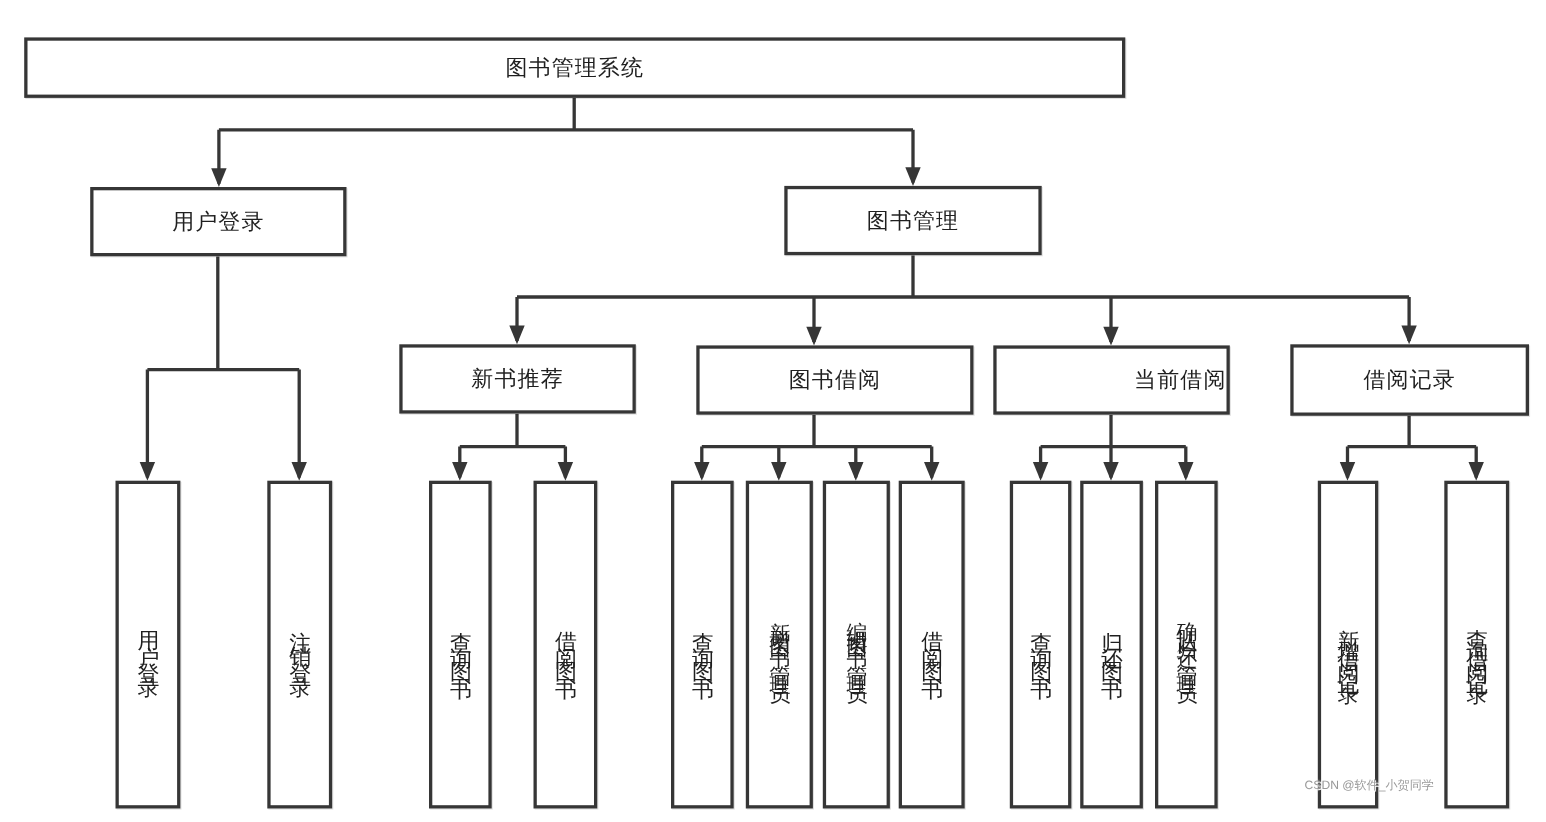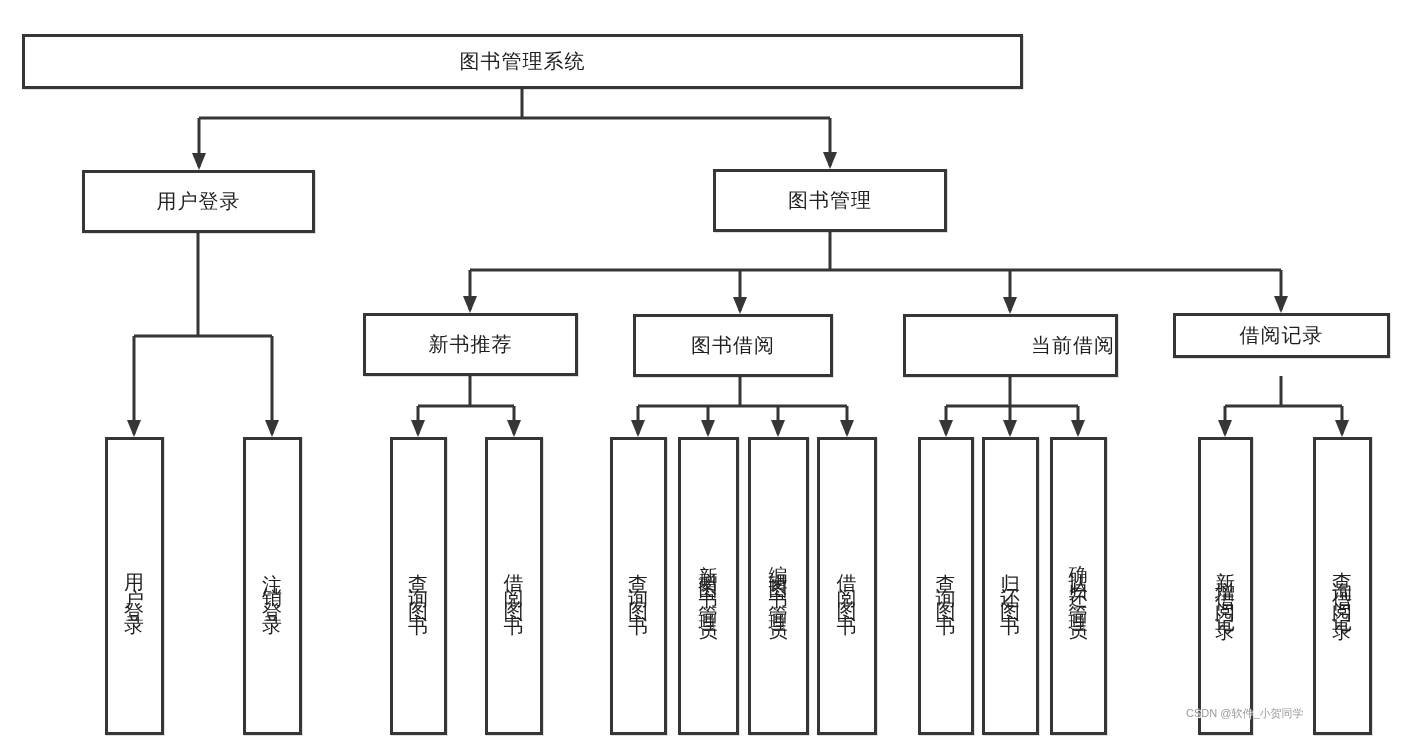--- a/index.html
+++ b/index.html
@@ -26,23 +26,23 @@
     align-items: center;
     justify-content: center;
     color: #1f1f1f;
     box-shadow: 1px 1px 0 rgba(0,0,0,0.12);
   }
   .hbox { font-size: 20px; letter-spacing: 1px; }
   .root  { left: 22px;  top: 14px;  width: 1001px; height: 55px; margin-top: 20px; }
   .l2-0  { left: 82px;  top: 170px; width: 233px;  height: 63px; }
   .l2-1  { left: 713px; top: 169px; width: 234px;  height: 63px; }
   .l3-0  { left: 363px; top: 313px; width: 215px;  height: 63px; }
-  .l3-1  { left: 633px; top: 314px; width: 200px;  height: 63px; font-family: Liberation Mono, monospace; }
+  .l3-1  { left: 633px; top: 314px; width: 252px;  height: 63px; font-family: Liberation Mono, monospace; }
   .l3-2  { left: 903px; top: 314px; width: 215px;  height: 63px; justify-content: flex-end; }
-  .l3-3  { left: 1173px; top: 313px; width: 217px; height: 45px; }
+  .l3-3  { left: 1173px; top: 313px; width: 217px; height: 65px; }
   .leaf  { top: 437px; height: 298px; }
   .leaf span {
     writing-mode: vertical-rl;
     text-orientation: mixed;
     font-size: 20px;
     letter-spacing: 14px;
     color: #1f1f1f;
     line-height: 1;
   }
   .leaf.medium span { letter-spacing: 10px; }

